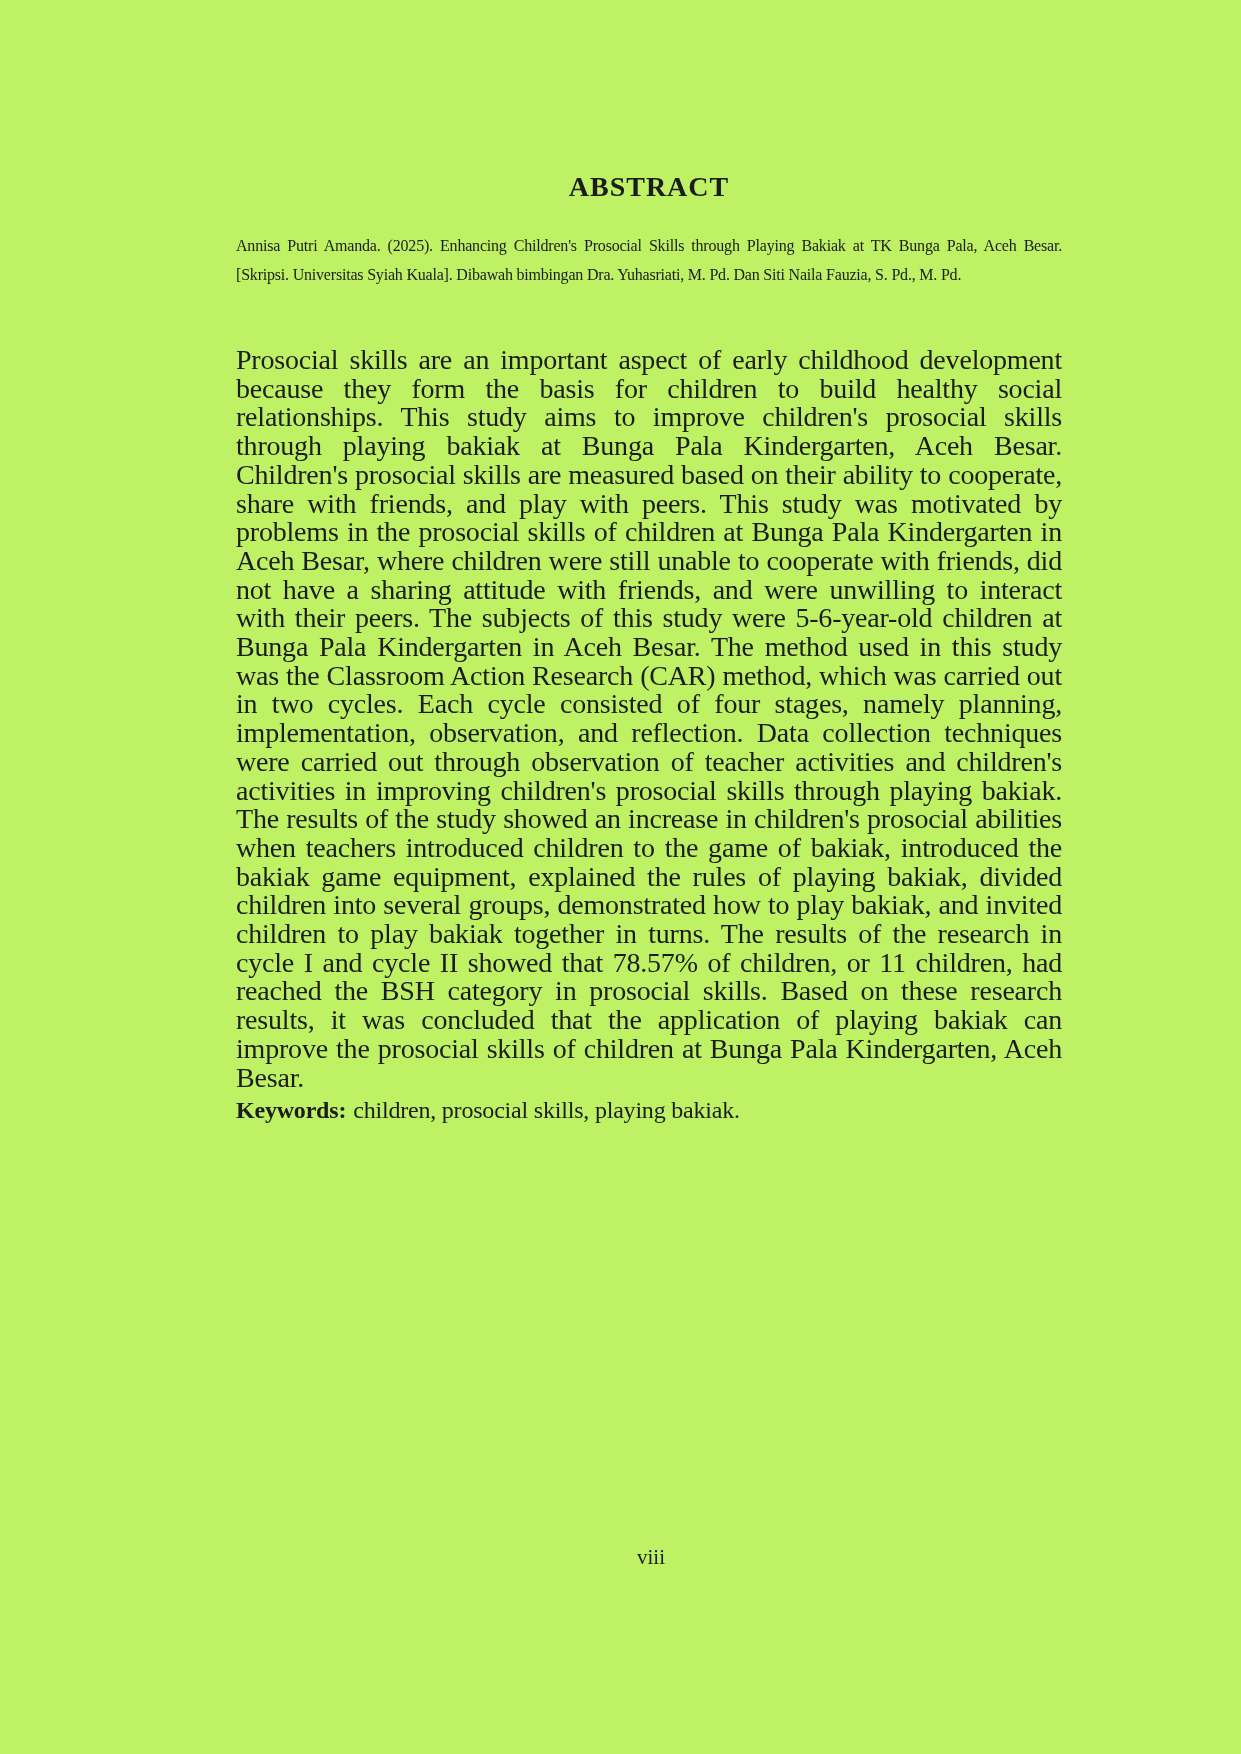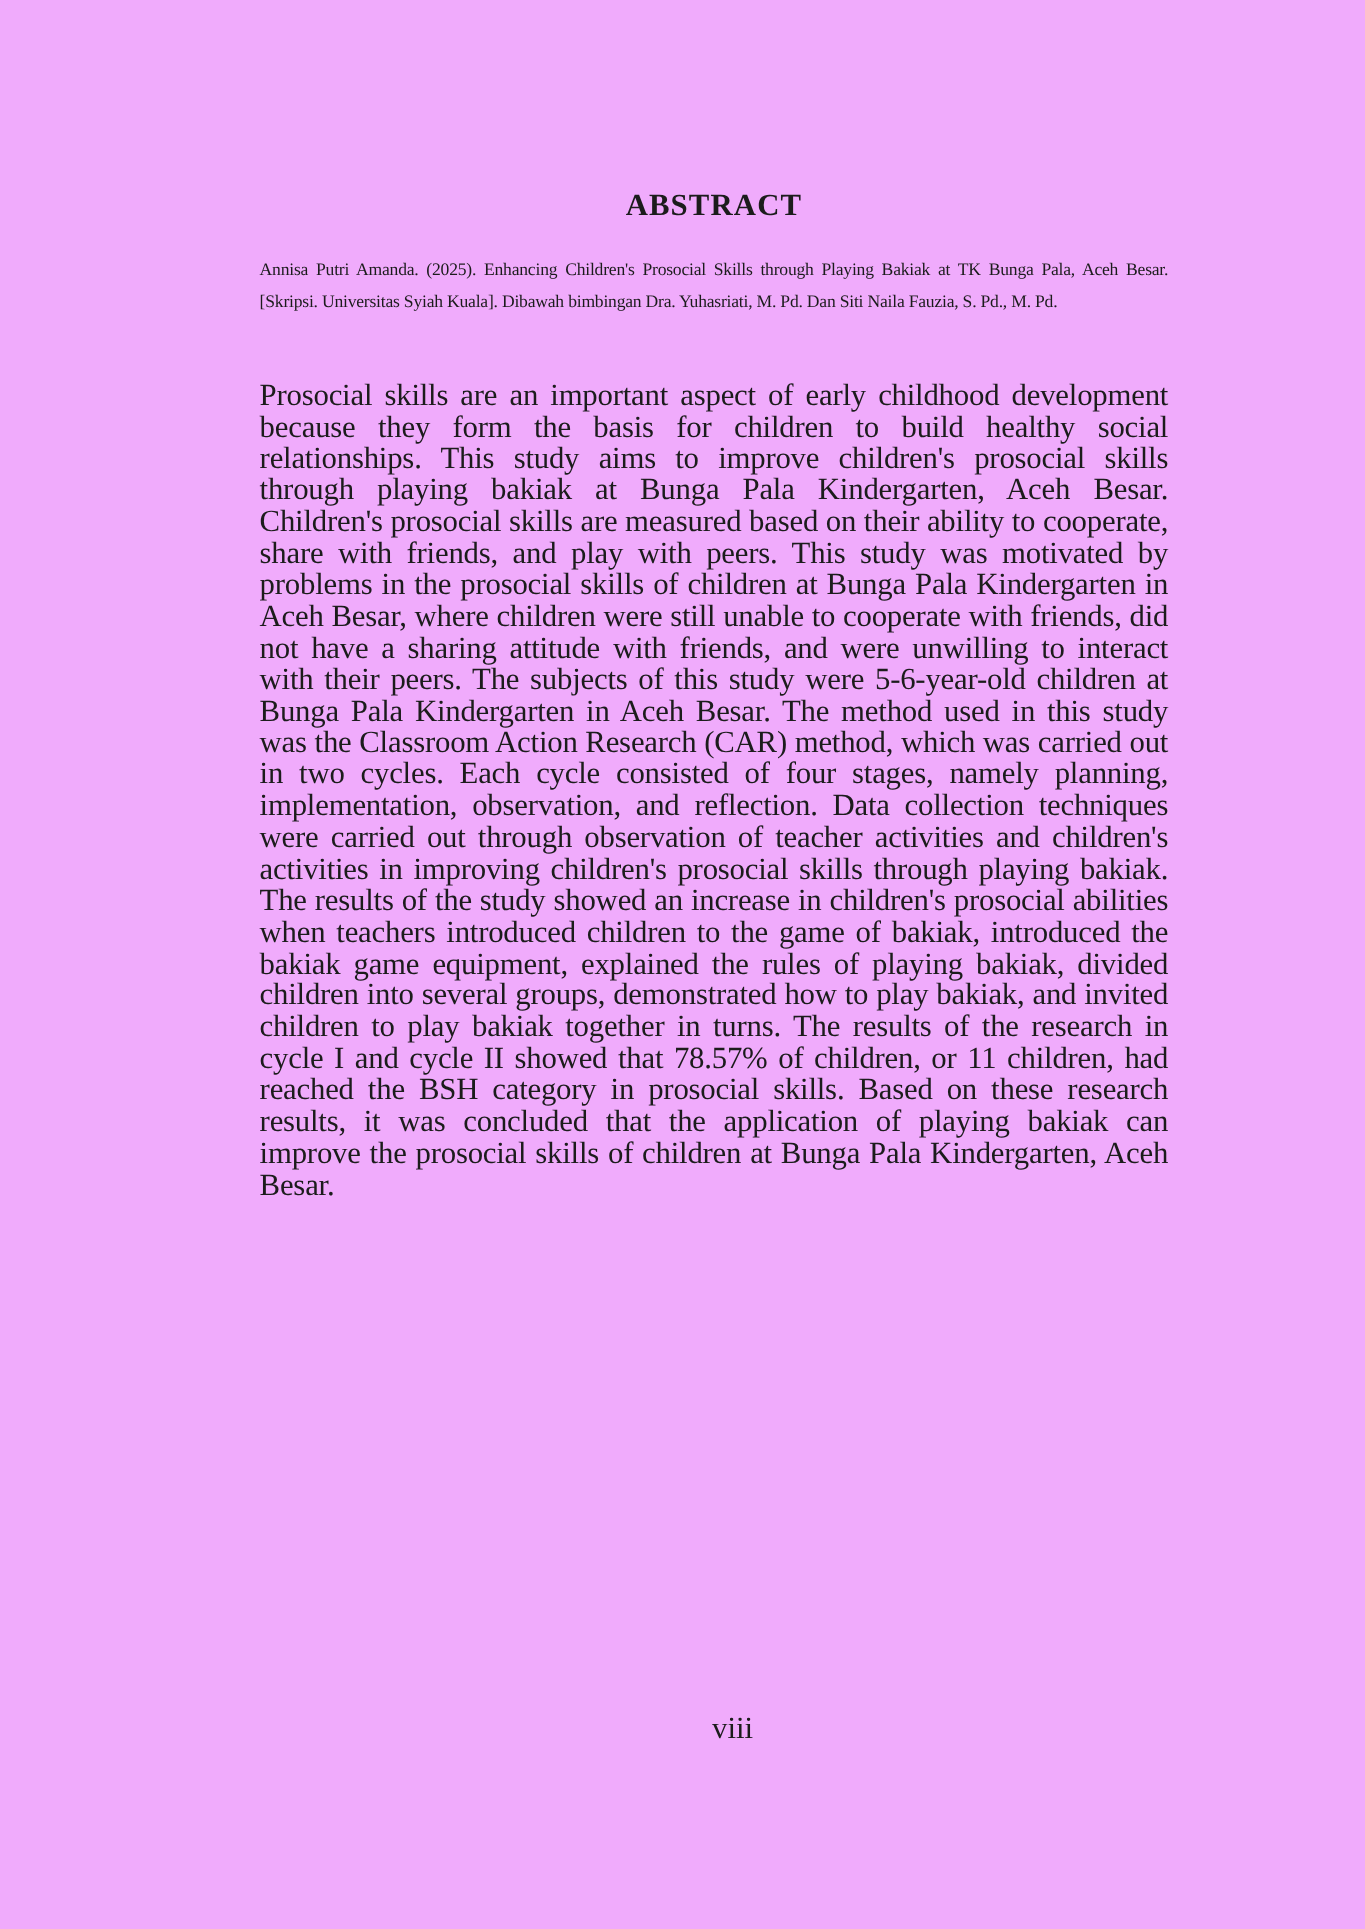--- a/index.html
+++ b/index.html
@@ -4,21 +4,21 @@
 <style>
   html, body {
     margin: 0;
     padding: 0;
     background: #ffffff;
   }
   .page {
     position: relative;
     width: 1241px;
     height: 1754px;
-    background: #f0abfc;
+    background: #bef264;
     overflow: hidden;
     font-family: "Liberation Serif", serif;
     color: #1c1c1c;
   }
   .textblock {
     position: absolute;
     left: 236px;
     width: 826px;
   }
   .heading {
@@ -52,33 +52,36 @@
     font-size: 24px;
     line-height: 28.7px;
     letter-spacing: -0.2px;
   }
   .kw-label {
     font-weight: bold;
     margin-right: 7px;
   }
   .page-number {
     top: 1541px;
-    margin: 17px;
+    margin: 2px;
     text-align: center;
-    font-size: 28px;
+    font-size: 21px;
     line-height: 28px;
   }
 </style>
 </head>
 <body>
 
 <div class="page">
 
   <h1 class="textblock heading">ABSTRACT</h1>
 
   <p class="textblock citation">Annisa Putri Amanda. (2025). Enhancing Children's Prosocial Skills through Playing Bakiak at TK Bunga Pala, Aceh Besar. [Skripsi. Universitas Syiah Kuala]. Dibawah bimbingan Dra. Yuhasriati, M. Pd. Dan Siti Naila Fauzia, S. Pd., M. Pd.</p>
 
   <p class="textblock abstract">Prosocial skills are an important aspect of early childhood development because they form the basis for children to build healthy social relationships. This study aims to improve children's prosocial skills through playing bakiak at Bunga Pala Kindergarten, Aceh Besar. Children's prosocial skills are measured based on their ability to cooperate, share with friends, and play with peers. This study was motivated by problems in the prosocial skills of children at Bunga Pala Kindergarten in Aceh Besar, where children were still unable to cooperate with friends, did not have a sharing attitude with friends, and were unwilling to interact with their peers. The subjects of this study were 5-6-year-old children at Bunga Pala Kindergarten in Aceh Besar. The method used in this study was the Classroom Action Research (CAR) method, which was carried out in two cycles. Each cycle consisted of four stages, namely planning, implementation, observation, and reflection. Data collection techniques were carried out through observation of teacher activities and children's activities in improving children's prosocial skills through playing bakiak. The results of the study showed an increase in children's prosocial abilities when teachers introduced children to the game of bakiak, introduced the bakiak game equipment, explained the rules of playing bakiak, divided children into several groups, demonstrated how to play bakiak, and invited children to play bakiak together in turns. The results of the research in cycle I and cycle II showed that 78.57% of children, or 11 children, had reached the BSH category in prosocial skills. Based on these research results, it was concluded that the application of playing bakiak can improve the prosocial skills of children at Bunga Pala Kindergarten, Aceh Besar.</p>
 
+  <p class="textblock keywords">
+    <span class="kw-label">Keywords:</span><span>children, prosocial skills, playing bakiak.</span>
+  </p>
 
   <div class="textblock page-number">viii</div>
 
 </div>
 
 </body></html>

